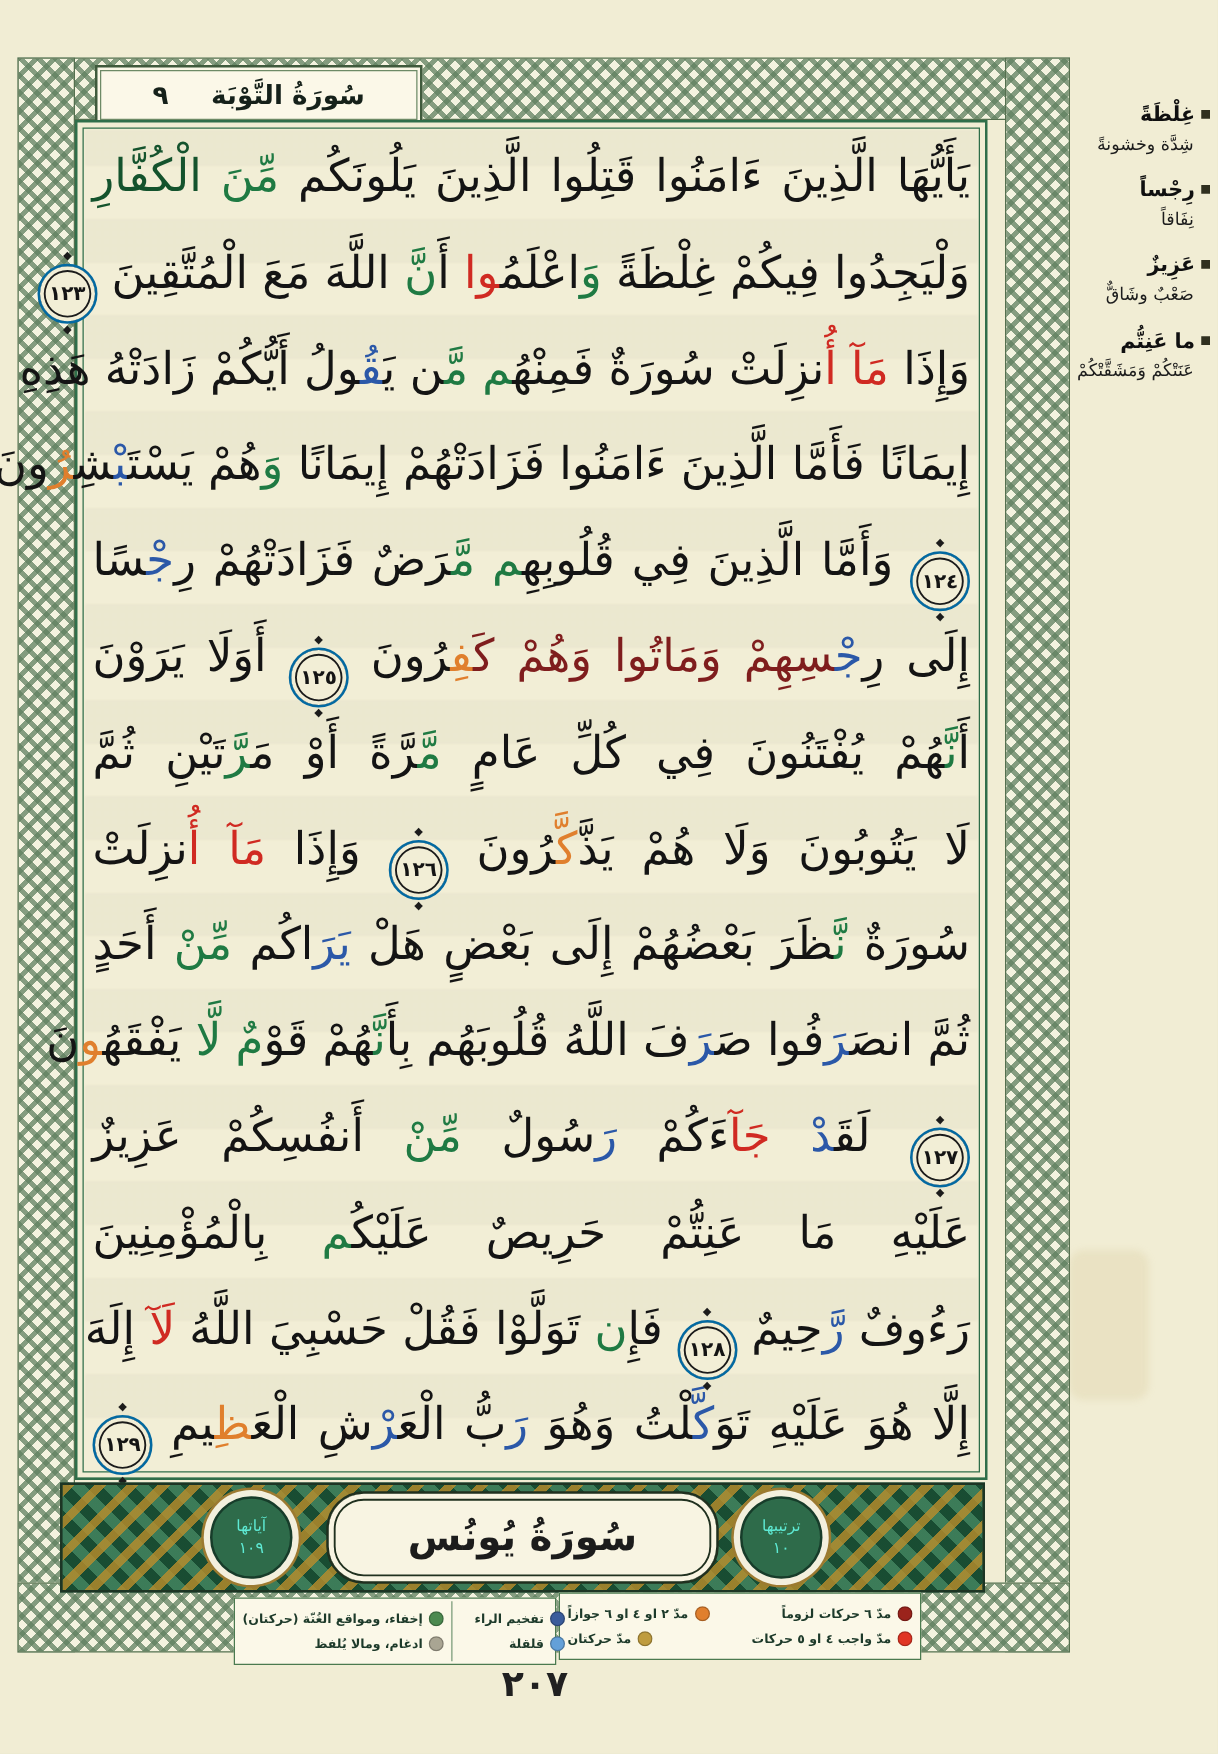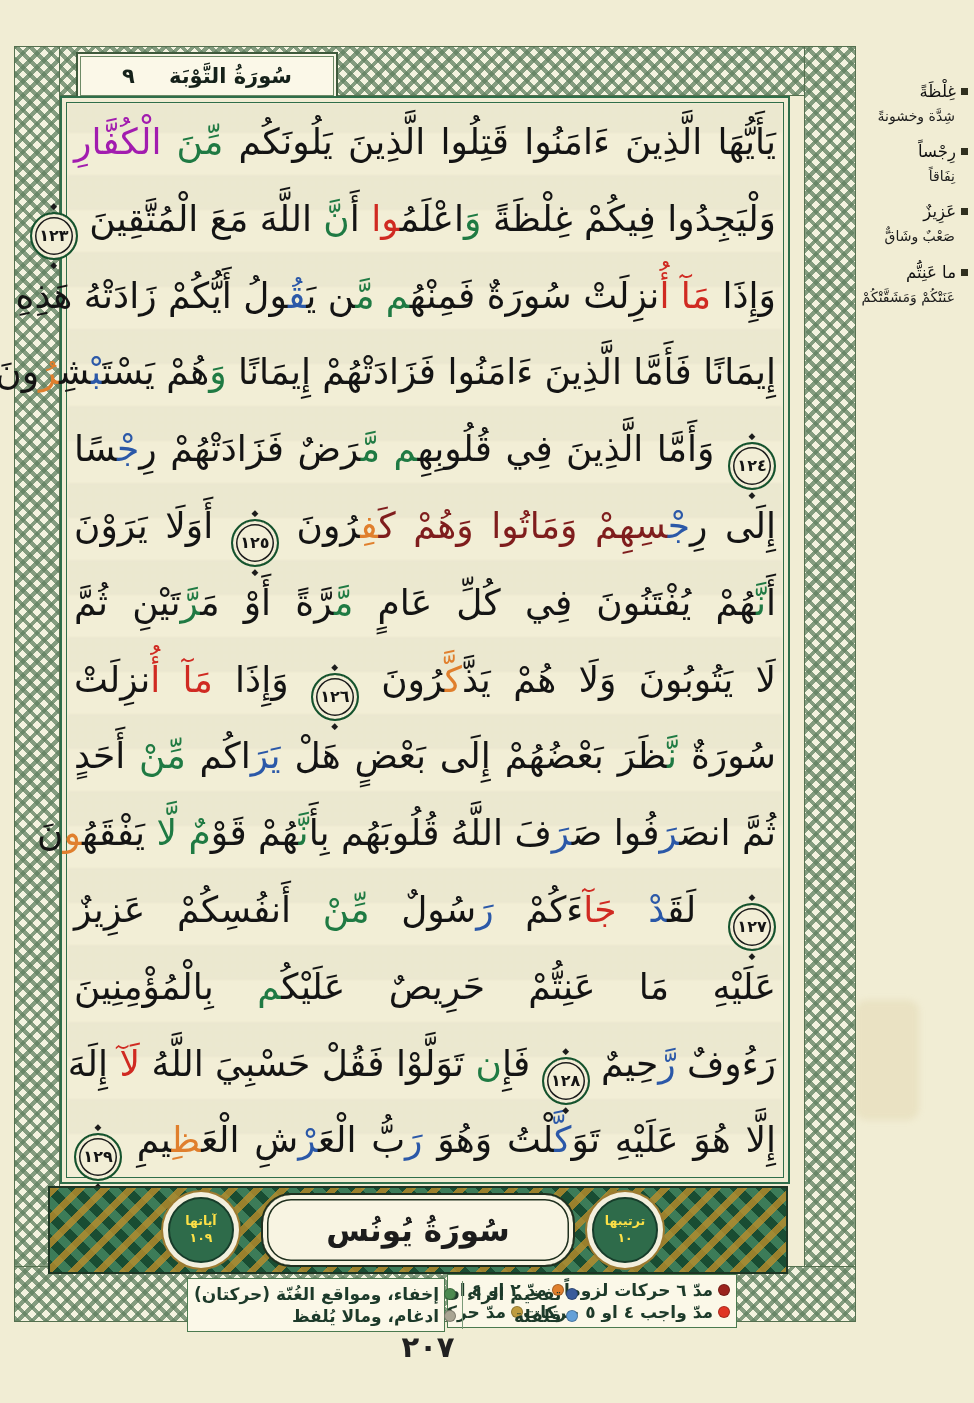--- a/index.html
+++ b/index.html
@@ -25,54 +25,54 @@
   .hdr-juz-box{left:572px;top:4px;width:202px;height:48px;font-size:21px;}
 
   
   .text-frame{position:absolute;left:46px;top:50px;width:730px;height:1088px;box-sizing:border-box;
     border:2px solid #2f6e4a;box-shadow:inset 0 0 0 4px #f1edd4, inset 0 0 0 5px #2f6e4a;background:#f2eed6;}
   .bleed{position:absolute;inset:6px;pointer-events:none;
     background:repeating-linear-gradient(0deg, rgba(0,0,0,0) 0 42px, rgba(140,140,115,.06) 42px 77px);
     filter:blur(1px);}
   .quran-text{position:absolute;inset:6px 12px;direction:rtl;}
   .qline{height:76.8px;line-height:76px;font-size:36px;text-align:justify;text-align-last:justify;white-space:nowrap;color:#141414;}
-  .vnum{display:inline-flex;align-items:center;justify-content:center;width:44px;height:44px;border:2px solid #14532d;border-radius:50%;
+  .vnum{display:inline-flex;align-items:center;justify-content:center;width:44px;height:44px;border:2px solid #0369a1;border-radius:50%;
     box-shadow:inset 0 0 0 3px #f2eed6, inset 0 0 0 4.5px #1b1b1b;font-size:16px;font-weight:bold;vertical-align:-10px;position:relative;background:#f2eed6;}
   .vnum::before,.vnum::after{content:"◆";position:absolute;left:50%;transform:translateX(-50%);font-size:9px;color:#1b1b1b;line-height:1;}
   .vnum::before{top:-12px;} .vnum::after{bottom:-12px;}
 
   
   .surah-banner{position:absolute;left:34px;top:1140px;width:740px;height:88px;box-sizing:border-box;border:2px solid #1d3524;
     background-color:#2b6448;
     background-image:
       repeating-linear-gradient(135deg, rgba(186,141,43,.8) 0 7px, rgba(0,0,0,0) 7px 18px),
       repeating-linear-gradient(45deg, rgba(23,74,48,.9) 0 9px, rgba(62,126,90,.9) 9px 18px);}
   .cartouche{position:absolute;left:50%;top:50%;transform:translate(-50%,-50%);width:310px;height:70px;background:#f8f4e2;
     border:2px solid #20301f;border-radius:30px;box-shadow:inset 0 0 0 4px #f8f4e2, inset 0 0 0 5.5px #20301f;
     display:flex;align-items:center;justify-content:center;font-size:31px;font-weight:bold;color:#1c1c1c;}
   .medallion{position:absolute;top:50%;transform:translateY(-50%);width:62px;height:62px;border-radius:50%;background:#2e6b4a;
     border:2px solid #173c2a;box-shadow:0 0 0 5px #f3efdd, 0 0 0 7px #9c7a30;display:flex;flex-direction:column;align-items:center;justify-content:center;
-    color:#fde047;font-size:12.5px;font-weight:bold;line-height:1.35;text-align:center;}
+    color:#5eead4;font-size:12.5px;font-weight:normal;line-height:1.35;text-align:center;}
   .med-ayat{left:118px;} .med-order{right:128px;}
 
   
   .legend-box{position:absolute;background:#fbf8e8;border:1.5px solid #4b7a4f;box-sizing:border-box;display:flex;color:#1d3a2a;}
   .legend-madd{left:447px;top:1274px;width:290px;height:54px;flex-direction:column;justify-content:space-evenly;padding:2px 6px;}
   .legend-row{display:flex;align-items:center;justify-content:space-between;direction:rtl;}
-  .legend-item{display:flex;align-items:center;gap:5px;font-size:17px;font-weight:bold;white-space:nowrap;}
+  .legend-item{display:flex;align-items:center;gap:5px;font-size:10px;font-weight:bold;white-space:nowrap;}
   .dot{width:12px;height:12px;border-radius:50%;flex:0 0 auto;border:1px solid rgba(0,0,0,.25);box-sizing:border-box;}
   .legend-tajweed{left:187px;top:1278px;width:258px;height:54px;flex-direction:row-reverse;align-items:stretch;padding:2px 6px;gap:6px;}
   .lt-col{display:flex;flex-direction:column;justify-content:space-evenly;}
   .lt-col-right{flex:1 1 auto;}
   .lt-col-left{flex:0 0 86px;border-left:1px solid #7a9a78;padding-left:4px;}
 
   
   .margin-notes{position:absolute;right:6px;top:82px;width:108px;direction:rtl;text-align:right;}
   .g-entry{margin-bottom:13px;}
-  .g-term{display:flex;align-items:center;gap:5px;font-weight:normal;font-size:16.5px;color:#101010;}
+  .g-term{display:flex;align-items:center;gap:5px;font-weight:bold;font-size:16.5px;color:#101010;}
   .sq{width:7px;height:7px;background:#30301f;flex:0 0 auto;}
   .g-def{font-size:14px;color:#1c1c1c;padding-right:13px;line-height:1.8;margin-top:3px;}
 
   .ghost-ornament{position:absolute;right:55px;top:1000px;width:64px;height:120px;background:rgba(190,160,90,.14);border-radius:12px;filter:blur(3px);}
 
   .page-num{position:absolute;left:368px;top:1330px;width:120px;text-align:center;font-size:29px;font-weight:bold;color:#202020;}
 </style>
 </head>
 <body>
 
@@ -118,21 +118,21 @@
     <div class="strip strip-bottom"></div>
 
     <div class="hdr-box hdr-surah-box">
       <span>سُورَةُ التَّوْبَة</span>
       <span>٩</span>
     </div>
 
     <div class="text-frame">
       <div class="bleed"></div>
       <div class="quran-text">
-          <div class="qline"><span style="color: rgb(20, 20, 20);">يَأَيُّهَا الَّذِينَ ءَامَنُوا قَتِلُوا الَّذِينَ يَلُونَكُم </span><span style="color: rgb(31, 122, 67);">مِّنَ</span><span style="color: #a21caf;"> الْكُفَّارِ</span></div>
+          <div class="qline"><span style="color: rgb(20, 20, 20);">يَأَيُّهَا الَّذِينَ ءَامَنُوا قَتِلُوا الَّذِينَ يَلُونَكُم </span><span style="color: rgb(31, 122, 67);">مِّنَ</span><span style="color: #14532d;"> الْكُفَّارِ</span></div>
           <div class="qline"><span style="color: rgb(20, 20, 20);">وَلْيَجِدُوا فِيكُمْ غِلْظَةً </span><span style="color: rgb(31, 122, 67);">وَ</span><span style="color: rgb(20, 20, 20);">اعْلَمُ</span><span style="color: rgb(208, 42, 34);">وا</span><span style="color: rgb(20, 20, 20);"> أَ</span><span style="color: rgb(31, 122, 67);">نَّ</span><span style="color: rgb(20, 20, 20);"> اللَّهَ مَعَ الْمُتَّقِينَ </span><span class="vnum">١٢٣</span></div>
           <div class="qline"><span style="color: rgb(20, 20, 20);">وَإِذَا </span><span style="color: rgb(208, 42, 34);">مَآ</span><span style="color: rgb(20, 20, 20);"> </span><span style="color: rgb(208, 42, 34);">أُ</span><span style="color: rgb(20, 20, 20);">نزِلَتْ سُورَةٌ فَمِنْهُ</span><span style="color: rgb(31, 122, 67);">م مَّ</span><span style="color: rgb(20, 20, 20);">ن يَ</span><span style="color: rgb(43, 88, 168);">قُ</span><span style="color: rgb(20, 20, 20);">ولُ أَيُّكُمْ زَادَتْهُ هَذِهِ</span></div>
           <div class="qline"><span style="color: rgb(20, 20, 20);">إِيمَانًا فَأَمَّا الَّذِينَ ءَامَنُوا فَزَادَتْهُمْ إِيمَانًا </span><span style="color: rgb(31, 122, 67);">وَ</span><span style="color: rgb(20, 20, 20);">هُمْ يَسْتَ</span><span style="color: rgb(43, 88, 168);">بْ</span><span style="color: rgb(20, 20, 20);">شِ</span><span style="color: rgb(224, 127, 45);">رُ</span><span style="color: rgb(20, 20, 20);">ونَ</span></div>
           <div class="qline"><span class="vnum">١٢٤</span><span style="color: rgb(20, 20, 20);"> وَأَمَّا الَّذِينَ فِي قُلُوبِهِ</span><span style="color: rgb(31, 122, 67);">م مَّ</span><span style="color: rgb(20, 20, 20);">رَضٌ فَزَادَتْهُمْ رِ</span><span style="color: rgb(43, 88, 168);">جْ</span><span style="color: rgb(20, 20, 20);">سًا</span></div>
           <div class="qline"><span style="color: rgb(20, 20, 20);">إِلَى رِ</span><span style="color: rgb(43, 88, 168);">جْ</span><span style="color: #7f1d1d;">سِهِمْ وَمَاتُوا وَهُمْ كَ</span><span style="color: rgb(224, 127, 45);">فِ</span><span style="color: rgb(20, 20, 20);">رُونَ </span><span class="vnum">١٢٥</span><span style="color: rgb(20, 20, 20); margin-top: 44px;"> أَوَلَا يَرَوْنَ</span></div>
           <div class="qline"><span style="color: rgb(20, 20, 20);">أَ</span><span style="color: rgb(31, 122, 67);">نَّ</span><span style="color: rgb(20, 20, 20);">هُمْ يُفْتَنُونَ فِي كُلِّ عَامٍ </span><span style="color: rgb(31, 122, 67);">مَّ</span><span style="color: rgb(20, 20, 20);">رَّةً أَوْ مَ</span><span style="color: rgb(31, 122, 67);">رَّ</span><span style="color: rgb(20, 20, 20);">تَيْنِ ثُمَّ</span></div>
           <div class="qline"><span style="color: rgb(20, 20, 20);">لَا يَتُوبُونَ وَلَا هُمْ يَذَّ</span><span style="color: rgb(224, 127, 45);">كَّ</span><span style="color: rgb(20, 20, 20);">رُونَ </span><span class="vnum">١٢٦</span><span style="color: rgb(20, 20, 20);"> وَإِذَا </span><span style="color: rgb(208, 42, 34);">مَآ</span><span style="color: rgb(20, 20, 20);"> </span><span style="color: rgb(208, 42, 34);">أُ</span><span style="color: rgb(20, 20, 20);">نزِلَتْ</span></div>
           <div class="qline"><span style="color: rgb(20, 20, 20);">سُورَةٌ </span><span style="color: rgb(31, 122, 67);">نَّ</span><span style="color: rgb(20, 20, 20);">ظَرَ بَعْضُهُمْ إِلَى بَعْضٍ هَلْ </span><span style="color: rgb(43, 88, 168);">يَرَ</span><span style="color: rgb(20, 20, 20);">اكُم </span><span style="color: rgb(31, 122, 67);">مِّنْ</span><span style="color: rgb(20, 20, 20);"> أَحَدٍ</span></div>
           <div class="qline"><span style="color: rgb(20, 20, 20);">ثُمَّ انصَ</span><span style="color: rgb(43, 88, 168);">رَ</span><span style="color: rgb(20, 20, 20);">فُوا صَ</span><span style="color: rgb(43, 88, 168);">رَ</span><span style="color: rgb(20, 20, 20);">فَ اللَّهُ قُلُوبَهُم بِأَ</span><span style="color: rgb(31, 122, 67);">نَّ</span><span style="color: rgb(20, 20, 20);">هُمْ قَوْ</span><span style="color: rgb(31, 122, 67);">مٌ لَّ</span><span style="color: rgb(20, 20, 20);">ا يَفْقَهُ</span><span style="color: rgb(224, 127, 45);">و</span><span style="color: rgb(20, 20, 20);">نَ</span></div>
           <div class="qline"><span class="vnum">١٢٧</span><span style="color: rgb(20, 20, 20);"> لَقَ</span><span style="color: rgb(43, 88, 168);">دْ</span><span style="color: rgb(20, 20, 20);"> </span><span style="color: rgb(208, 42, 34);">جَآ</span><span style="color: rgb(20, 20, 20);">ءَكُمْ </span><span style="color: rgb(43, 88, 168);">رَ</span><span style="color: rgb(20, 20, 20);">سُولٌ </span><span style="color: rgb(31, 122, 67);">مِّنْ</span><span style="color: rgb(20, 20, 20);"> أَنفُسِكُمْ عَزِيزٌ</span></div>

